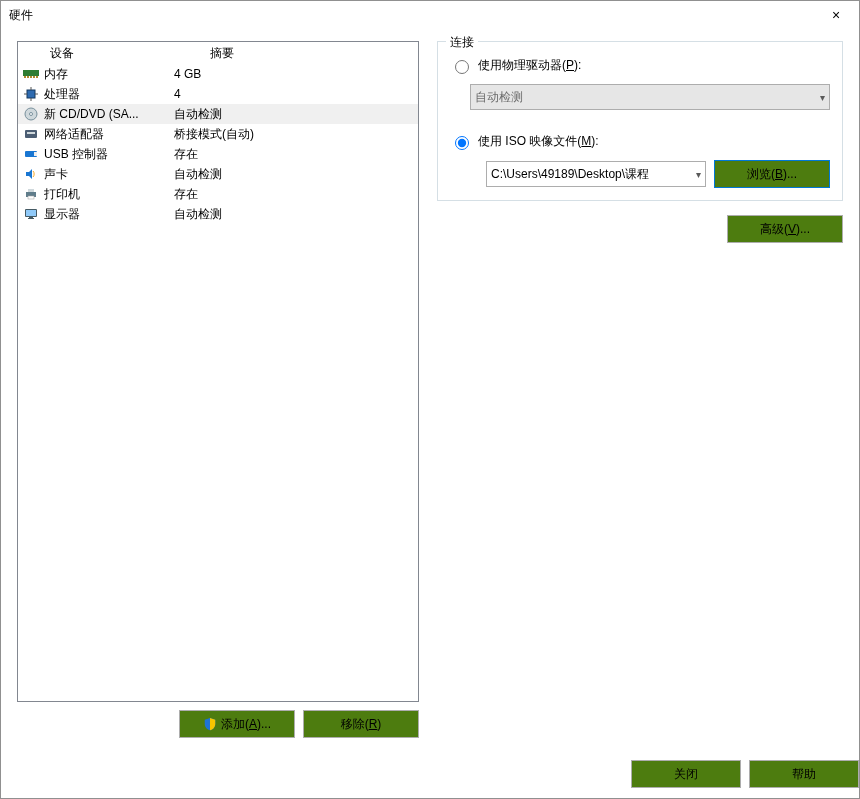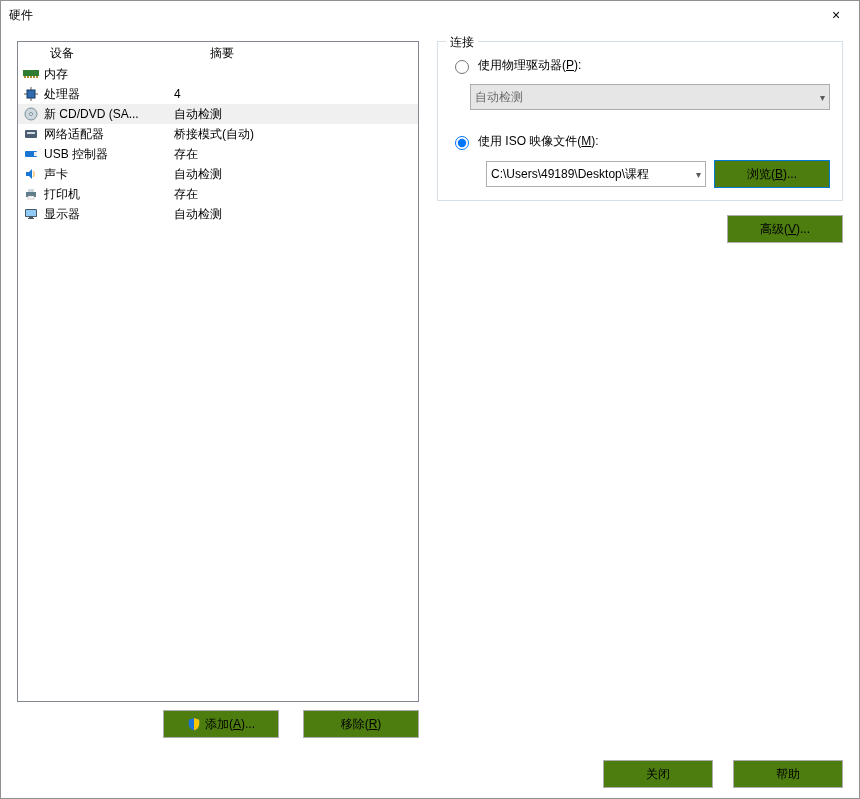--- a/index.html
+++ b/index.html
@@ -12,38 +12,38 @@
 .left{width:402px;display:flex;flex-direction:column}
 .devlist{flex:1;border:1px solid #828790;background:#fff}
 .devheader{display:flex;height:22px;align-items:center}
 .devheader .hd{padding:0 6px;font-weight:normal}
 .devheader .hd1{width:148px}
 .devrow{display:flex;height:20px;align-items:center}
 .devrow.selected{background:#f0f0f0}
 .devrow .icon{width:18px;display:flex;align-items:center;justify-content:center;margin:0 4px 0 4px}
 .devrow .dname{width:126px;overflow:hidden;white-space:nowrap;text-overflow:ellipsis}
 .devrow .dsummary{flex:1;padding-left:4px}
-.leftbtns{display:flex;justify-content:flex-end;gap:24px;margin-top:8px}
+.leftbtns{display:flex;justify-content:flex-end;gap:8px;margin-top:8px}
 .btn{height:26px;min-width:90px;padding:0 12px;background:#4d7c0f;border:1px solid #adadad;display:inline-flex;align-items:center;justify-content:center;gap:4px;cursor:pointer}
 .btn.focus{border:1px solid #0078d7;outline:1px solid #0078d7;outline-offset:-1px}
 .right{flex:1;display:flex;flex-direction:column;gap:14px}
 .group{border:1px solid #d5dfe5;position:relative;padding:12px 12px 12px 12px}
 .group .legend{position:absolute;top:-8px;left:8px;background:#fff;padding:0 4px}
 .ck{display:flex;align-items:center;gap:6px;height:22px;margin-left:8px}
 .ck input[type=checkbox]{width:14px;height:14px}
 .ck.disabled{color:#808080}
 .ck.disabled input{accent-color:#c0c0c0}
 .rd{display:flex;align-items:center;gap:6px;height:22px}
 .rd input[type=radio]{width:14px;height:14px}
 .combo{height:24px;border:1px solid #adadad;display:flex;align-items:center;padding:0 4px;justify-content:space-between}
 .combo.disabled{background:#e6e6e6;color:#6d6d6d}
 .combo .chev{font-size:10px;color:#5a5a5a}
 .row{display:flex;align-items:center;gap:8px}
 .advrow{display:flex;justify-content:flex-end}
-.footer{height:48px;display:flex;align-items:center;justify-content:flex-end;gap:20px;padding-right:16px;border-top:0}
+.footer{height:48px;display:flex;align-items:center;justify-content:flex-end;gap:8px;border-top:0}
 u{text-decoration:underline}
 svg{display:block}
 </style>
 </head>
 <body>
 
 <div class="window">
 
   <div class="titlebar">
     <div class="title">硬件</div>
@@ -65,20 +65,21 @@
                   <svg width="16" height="10" viewBox="0 0 16 10">
                     <rect x="0" y="1" width="16" height="6" fill="#2e7d32"></rect>
                     <rect x="1" y="7" width="2" height="2" fill="#b08b2f"></rect>
                     <rect x="4" y="7" width="2" height="2" fill="#b08b2f"></rect>
                     <rect x="7" y="7" width="2" height="2" fill="#b08b2f"></rect>
                     <rect x="10" y="7" width="2" height="2" fill="#b08b2f"></rect>
                     <rect x="13" y="7" width="2" height="2" fill="#b08b2f"></rect>
                   </svg>
                 </span>
                 <span class="dname">内存</span>
+                <span class="dsummary">4 GB</span>
               </div>
               <div class="devrow">
                 <span class="icon">
                   <svg width="14" height="14" viewBox="0 0 14 14">
                     <rect x="3" y="3" width="8" height="8" fill="#2f6bb0" stroke="#14395f"></rect>
                     <line x1="7" y1="0" x2="7" y2="3" stroke="#555"></line>
                     <line x1="7" y1="11" x2="7" y2="14" stroke="#555"></line>
                     <line x1="0" y1="7" x2="3" y2="7" stroke="#555"></line>
                     <line x1="11" y1="7" x2="14" y2="7" stroke="#555"></line>
                   </svg>

